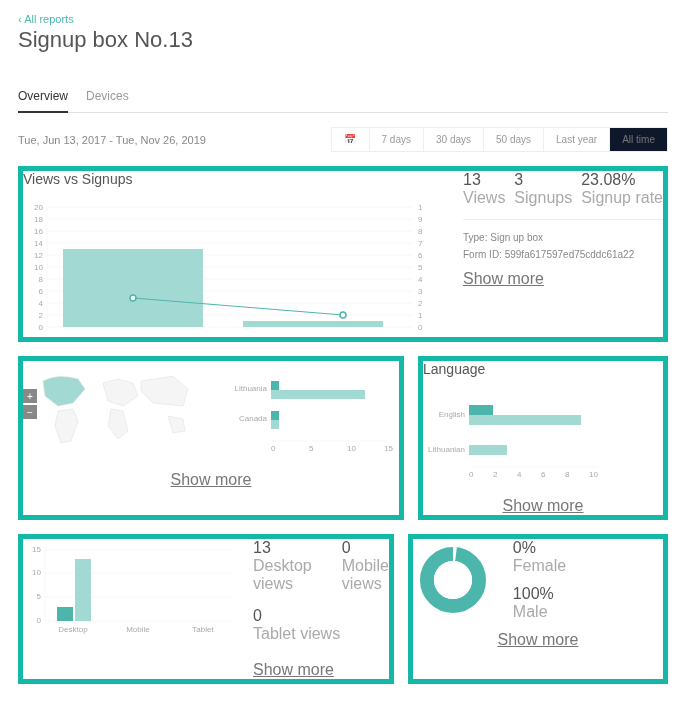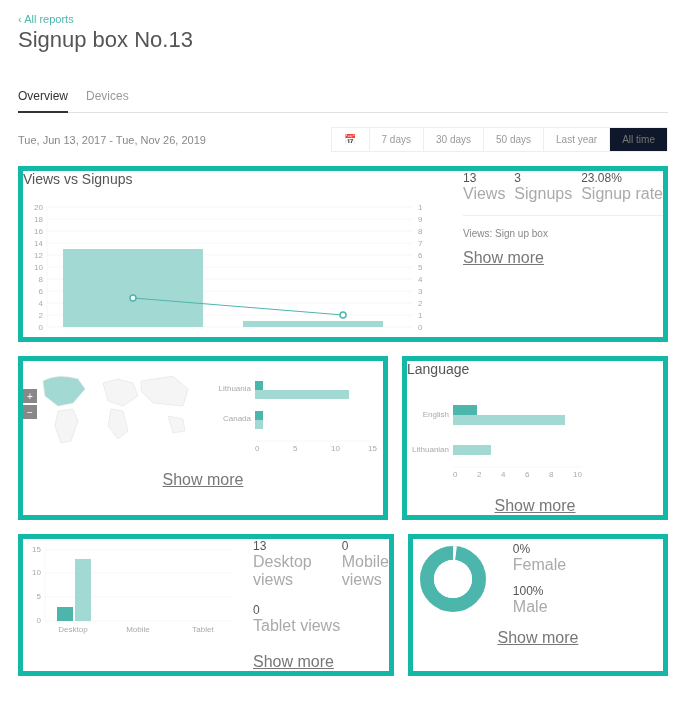--- a/index.html
+++ b/index.html
@@ -17,21 +17,21 @@
 .range-btn:last-child { border-right: none; }
 .range-btn.active { background: #0f172a; color: #777; }
 .panel { border: 5px solid #14b8a6; margin-bottom: 14px; }
 .row { display: flex; gap: 14px; margin-bottom: 14px; }
 .row .panel { margin-bottom: 0; flex: 1; }
 .panel-title { font-size: 14px; font-weight: 400; color: #555; margin-bottom: 10px; }
 .main-row { display: flex; gap: 18px; }
 .chart-area { flex: 1; position: relative; }
 .stats-side { width: 200px; }
 .stats-row { display: flex; justify-content: space-between; border-bottom: 1px solid #eee; padding-bottom: 12px; margin-bottom: 12px; }
-.stat-v { font-size: 12px; color: #555; }
+.stat-v { font-size: 16px; color: #555; }
 .stat-l { font-size: 16px; color: #aaa; }
 .meta-line { font-size: 10px; color: #888; margin-bottom: 6px; }
 .show-more { font-size: 16px; color: #777; text-decoration: underline; cursor: pointer; display: block; text-align: center; margin-top: 10px; }
 .show-more.left { text-align: left; }
 svg { display: block; }
 .axis text { font-size: 8px; fill: #aaa; }
 .axis line { stroke: #eee; stroke-width: 0.5; }
 .bar1 { fill: #4db6ac; }
 .bar2 { fill: #a3d9d3; }
 .line1 { stroke: #4db6ac; stroke-width: 1; fill: none; }
@@ -124,34 +124,35 @@
             </div>
           <div>
               <div class="stat-v">3</div>
               <div class="stat-l">Signups</div>
             </div>
           <div>
               <div class="stat-v">23.08%</div>
               <div class="stat-l">Signup rate</div>
             </div>
         </div>
-        <div class="meta-line"><span>Views:</span> <span>Sign up box</span></div>
+        <div class="meta-line"><span>Type:</span> <span>Sign up box</span></div>
+        <div class="meta-line"><span>Form ID:</span> <span>599fa617597ed75cddc61a22</span></div>
         <span class="show-more left">Show more</span>
       </div>
     </div>
   </div>
 
   
   <div class="row">
     <div class="panel" style="flex:1.4;position:relative">
       <div class="zoom-btns">
         <div class="zoom-btn">+</div>
         <div class="zoom-btn">−</div>
       </div>
-      <div style="display:flex;gap:10px">
+      <div style="display:flex;gap:26px">
         <svg class="map" width="180" height="100" viewBox="0 0 180 100">
           <path class="hl" d="M20 20 Q35 12 55 18 L62 28 L50 42 L35 45 L22 35 Z"></path>
           <path d="M35 50 L50 48 L55 60 L48 80 L38 82 L32 65 Z"></path>
           <path d="M80 22 L95 18 L110 22 L115 35 L100 45 L85 40 Z"></path>
           <path d="M88 48 L100 50 L105 70 L95 78 L85 65 Z"></path>
           <path d="M118 20 L150 15 L165 28 L160 45 L130 42 L118 30 Z"></path>
           <path d="M145 55 L160 58 L162 70 L150 72 Z"></path>
         </svg>
         <svg width="170" height="100">
           <g class="axis">

